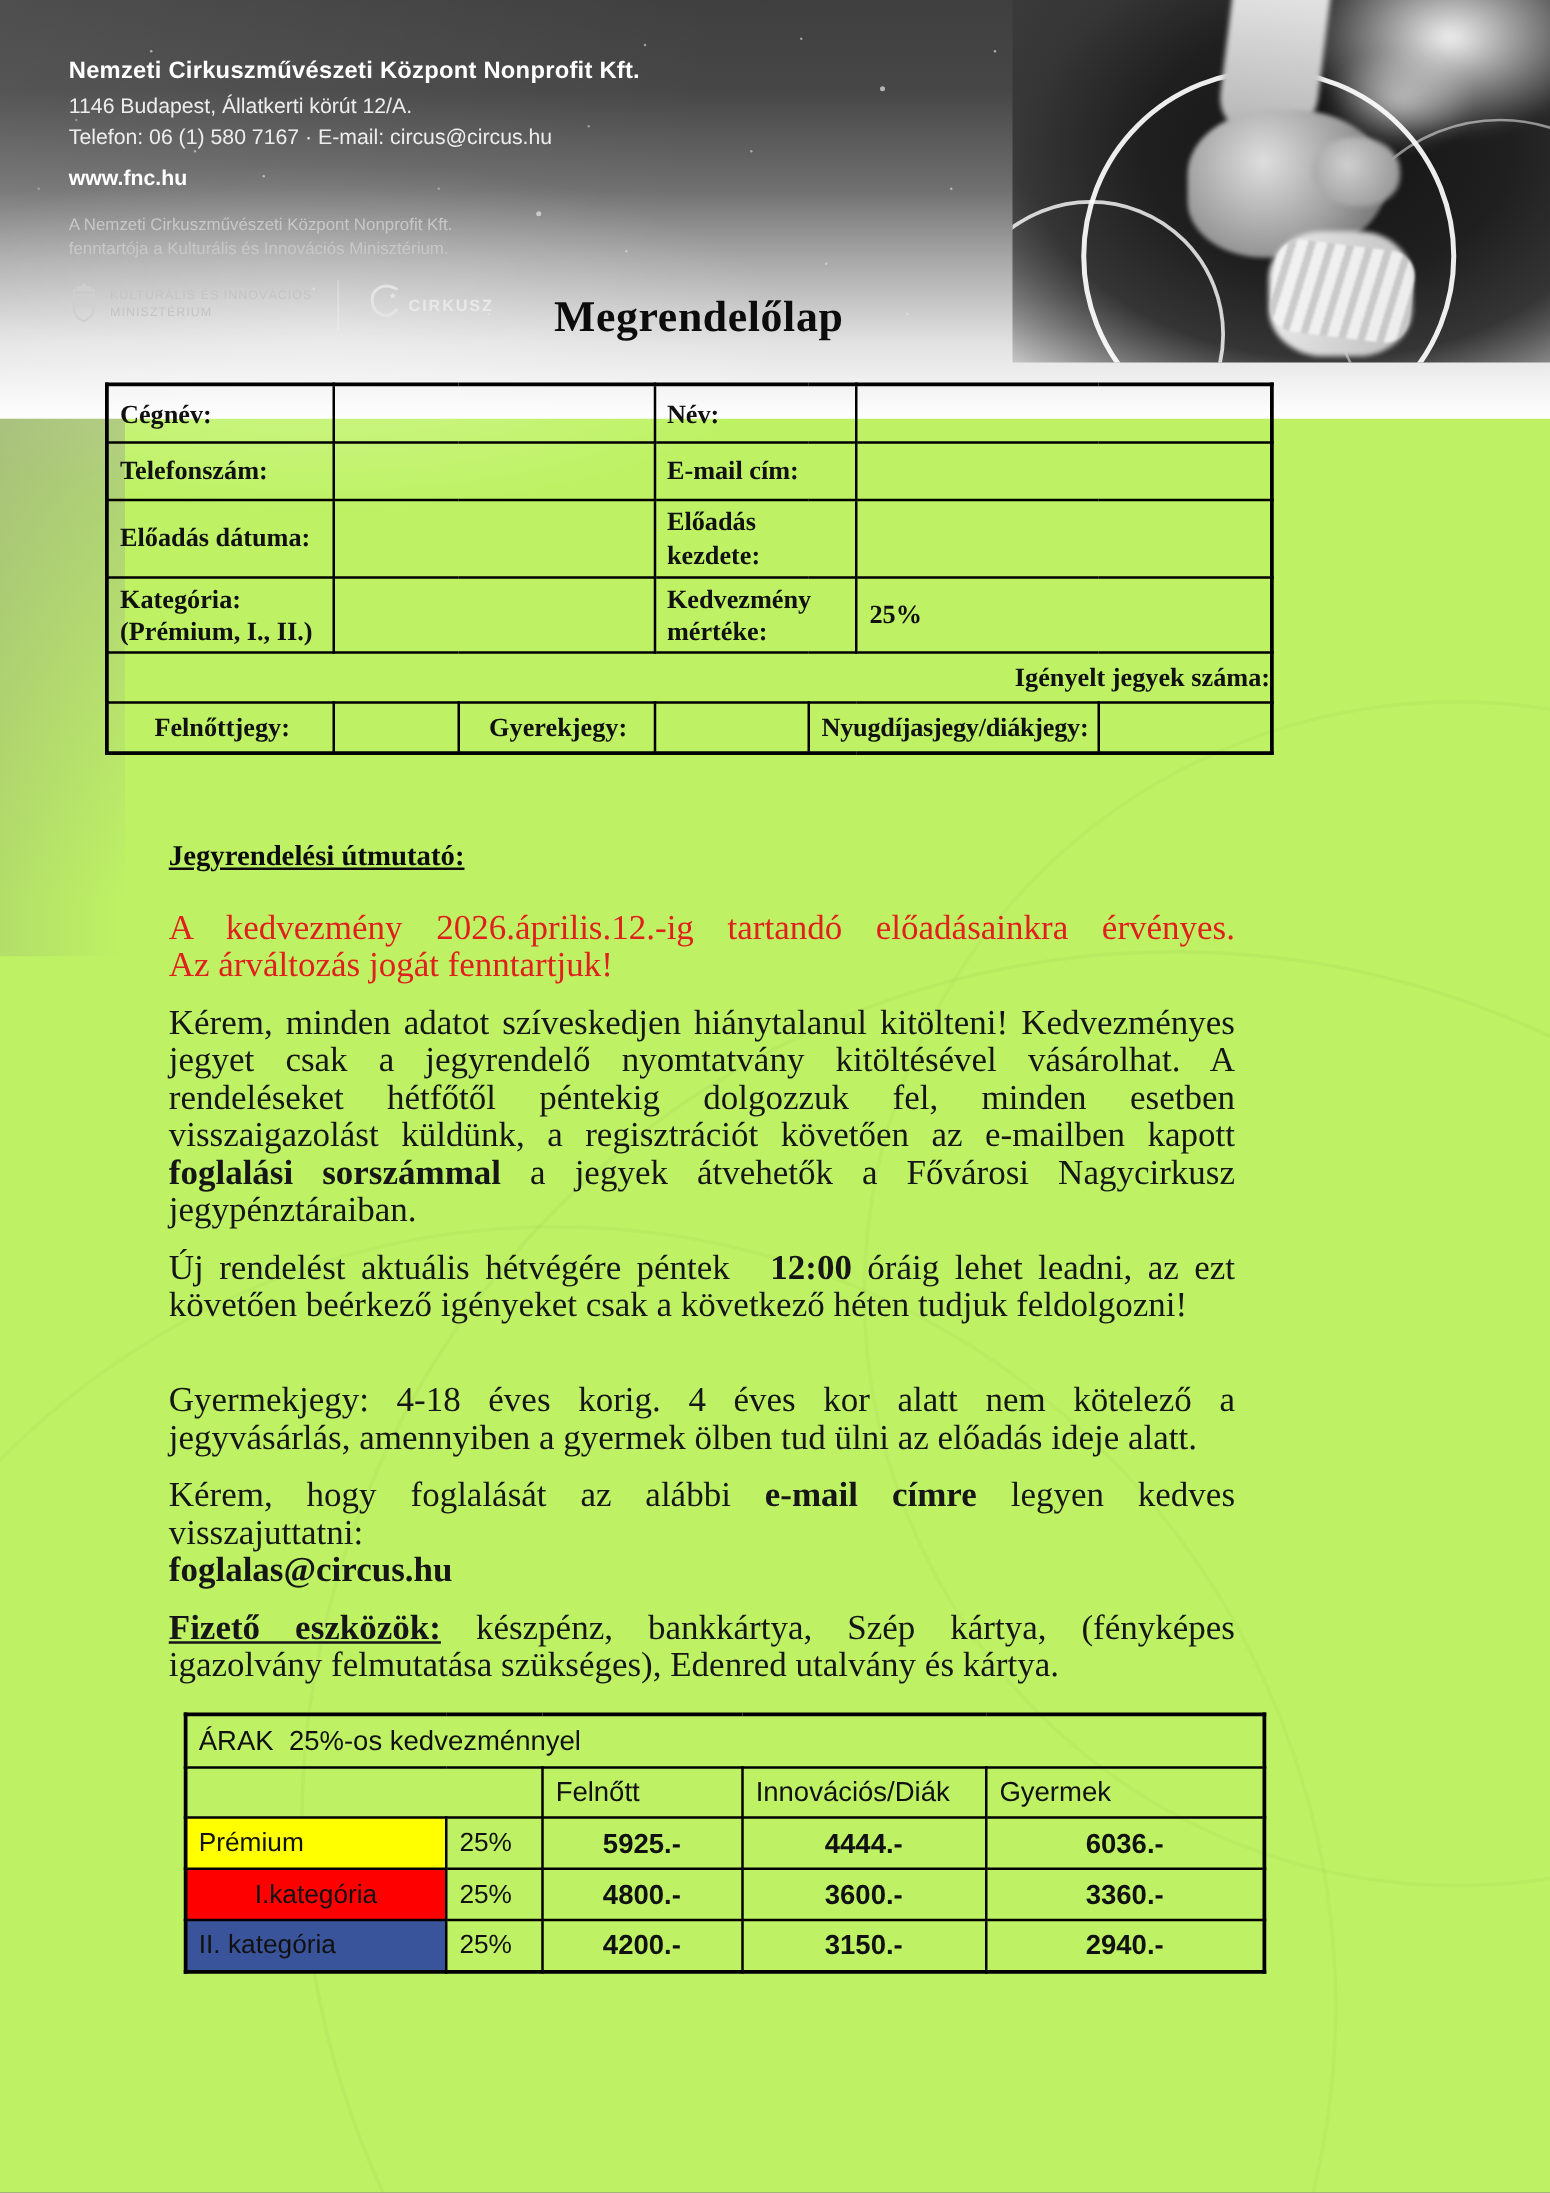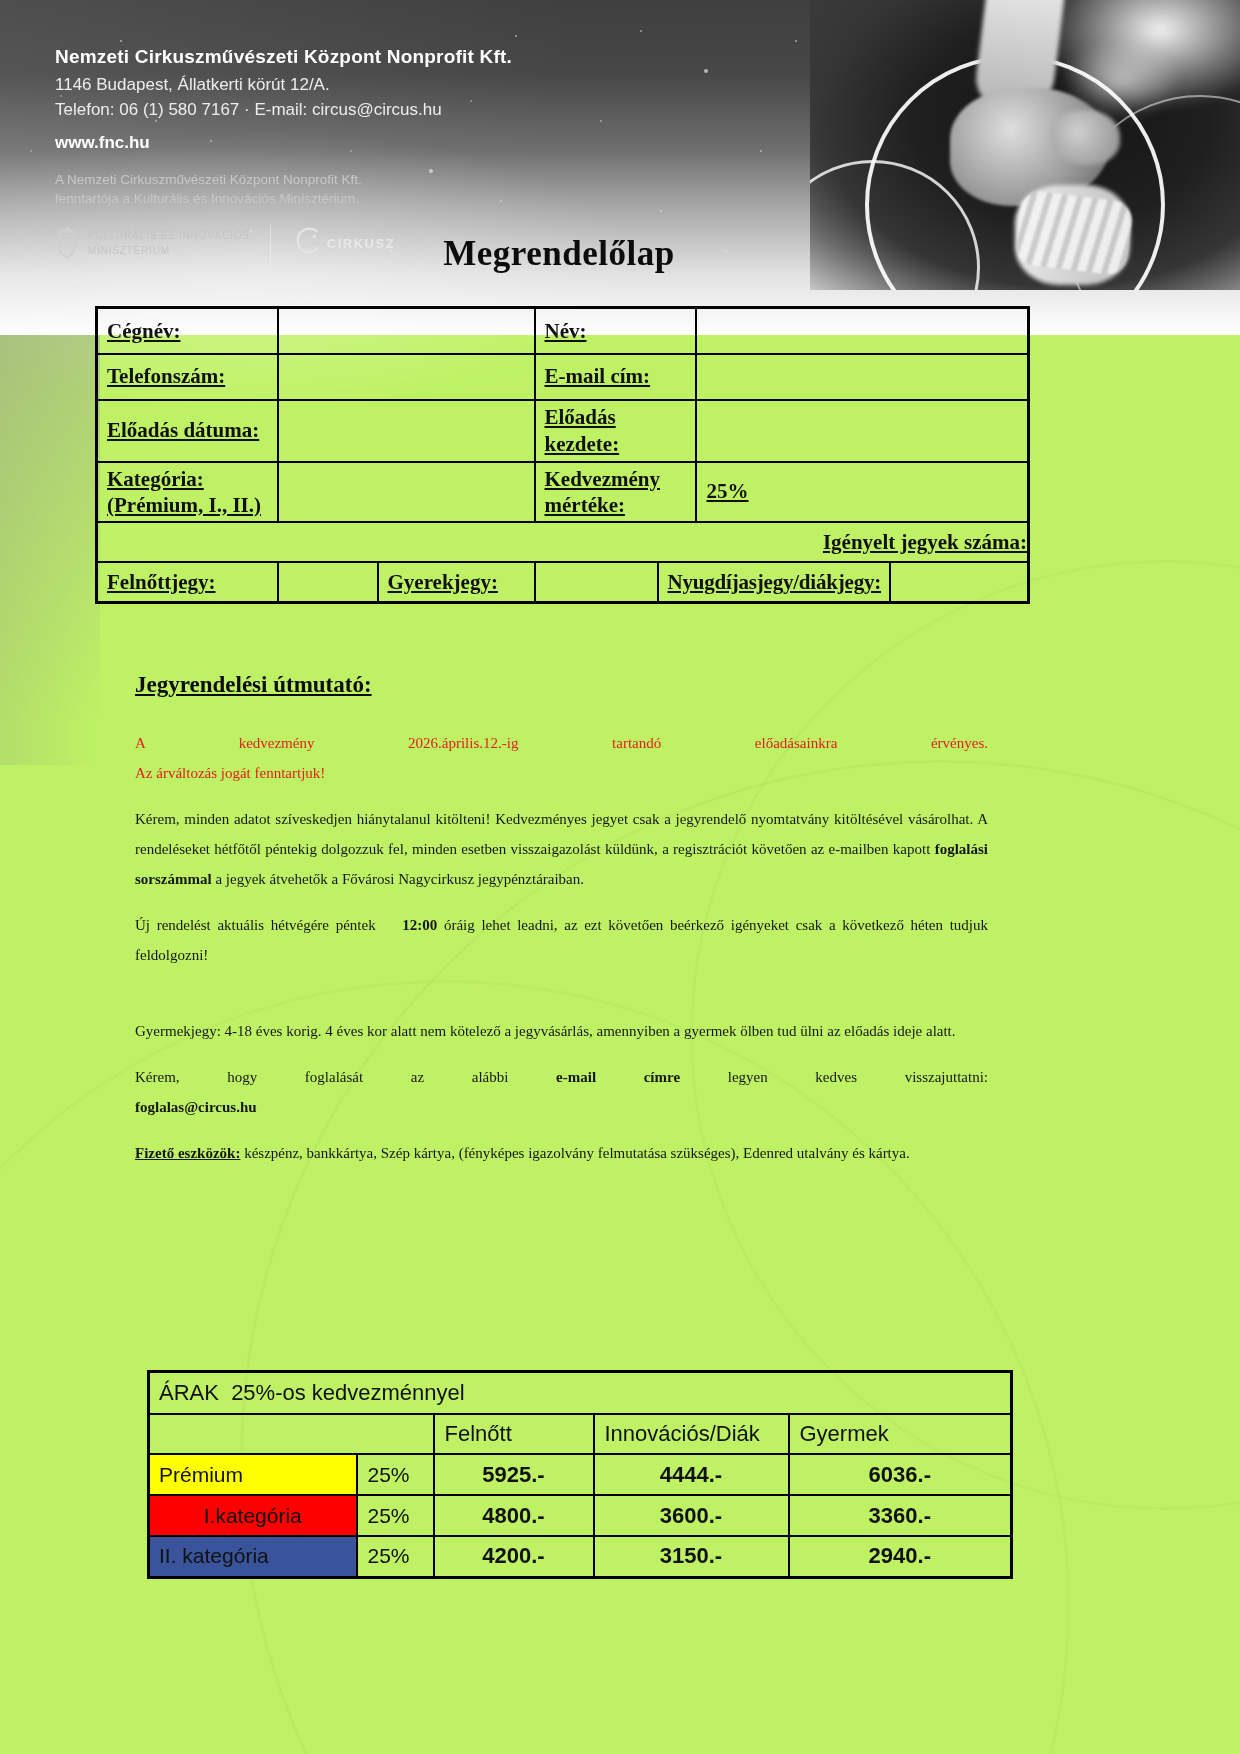--- a/index.html
+++ b/index.html
@@ -103,36 +103,36 @@
 
   
   .doc-title {
     position:absolute; left:93px; top:234px; width:932px; text-align:center;
     font-size:35px; font-weight:700; color:#0c0c0c; letter-spacing:.5px;
     font-family:"Liberation Serif", serif;
   }
 
   
   table { border-collapse:collapse; table-layout:fixed; }
-  .form-table { position:absolute; left:95px; top:306px; width:932px; border:3px solid #000; background:transparent;text-decoration:underline; }
+  .form-table { position:absolute; left:84px; top:306px; width:932px; border:3px solid #000; background:transparent; }
   .form-table td { border:2px solid #000; vertical-align:middle; }
   .form-table .lbl { font-weight:700; font-size:21px; padding:3px 6px 3px 9px; line-height:1.25; }
   .form-table .val { font-weight:700; font-size:21px; padding:3px 6px 3px 10px; }
   .r1 td { height:46px; } .r2 td { height:46px; } .r3 td { height:62px; }
-  .r4 td { height:60px; } .r5 td { height:40px; } .r6 td { height:40px; }
+  .r4 td { height:60px; } .r5 td { height:40px; } .r6 td { height:40px;text-align:center; }
   .center-head { text-align:right; font-weight:700; font-size:21px; }
   .nowrap { white-space:nowrap; font-size:20px; letter-spacing:-.2px; }
 
   
   .instructions { position:absolute; left:135px; top:672px; width:853px; }
   .instructions h2 {
     font-size:23px; font-weight:700; text-decoration:underline;
     margin-bottom:30px; color:#0c0c0c;
   }
-  .para { font-size:15px; line-height:30px; text-align:justify; margin-bottom:16px; color:#161616; }
+  .para { font-size:28px; line-height:30px; text-align:justify; margin-bottom:16px; color:#161616; }
   .notice { color:#e0201c; }
   .force-justify { display:block; text-align:justify; text-align-last:justify; }
   .block-line { display:block; }
   .bold-line { display:block; font-weight:700; }
 
   
   .price-table {
     position:absolute; left:147px; top:1370px; width:863px; border:3px solid #000;
     font-family:"Liberation Sans", sans-serif;
   }

